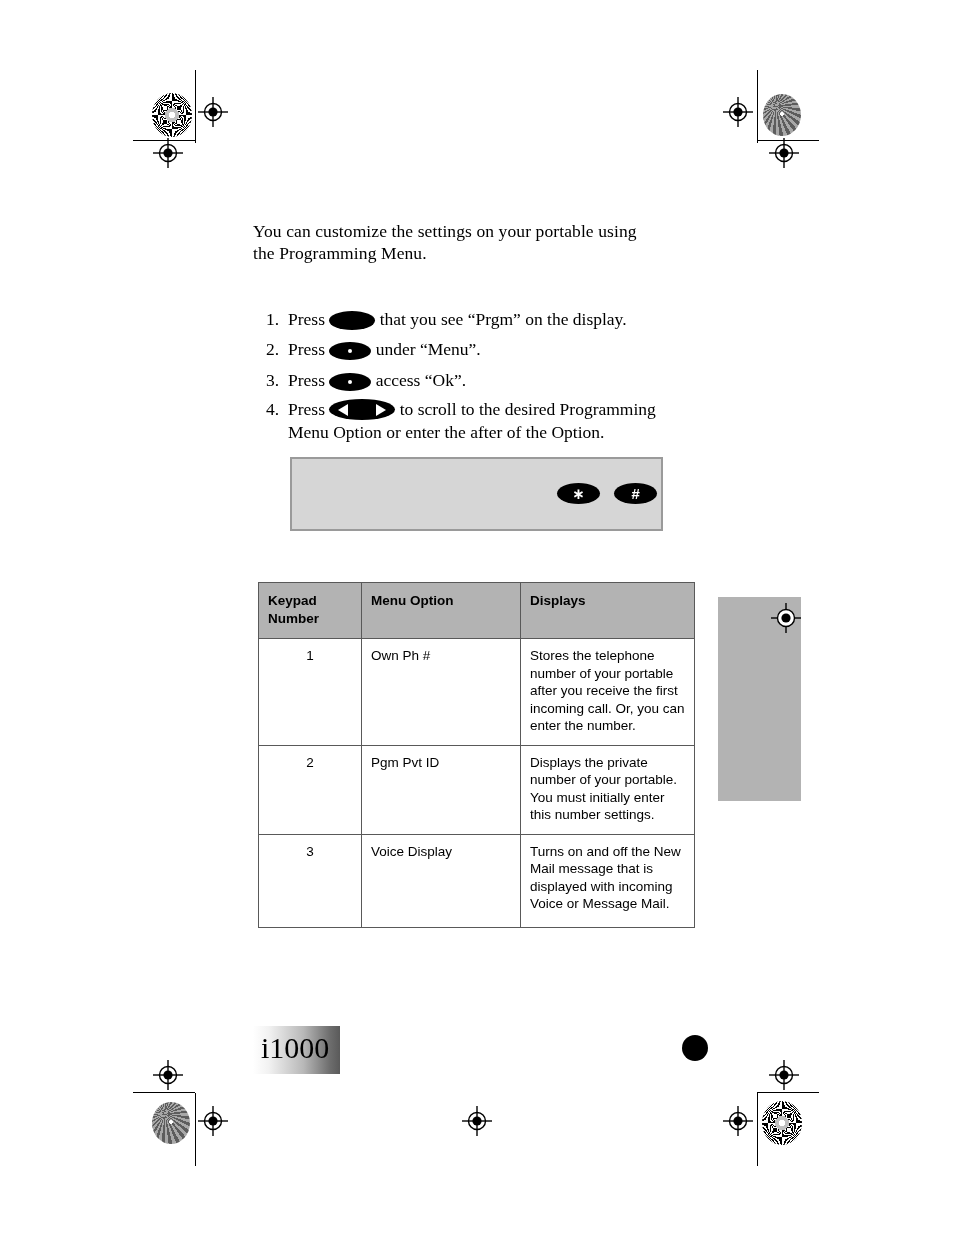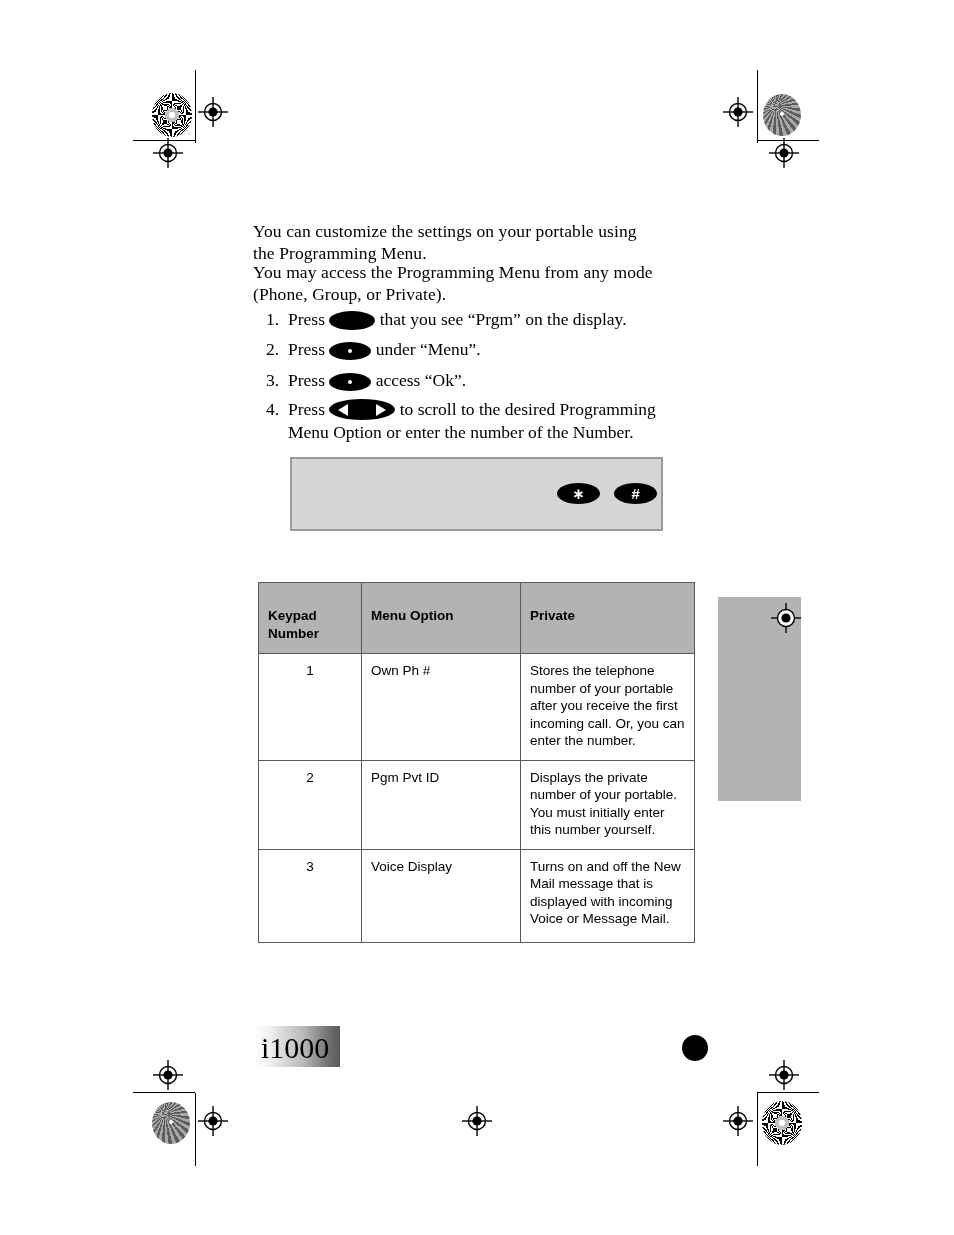--- a/index.html
+++ b/index.html
@@ -161,21 +161,21 @@
   #menu-table td {
     border: 1px solid #595959;
     vertical-align: top;
     padding: 8px 9px 10px 9px;
     line-height: 17.5px;
   }
   #menu-table th {
     background: #b3b3b3;
     font-weight: bold;
     text-align: left;
-    padding-top: 24px;
+    padding-top: 9px;
     padding-bottom: 11px;
   }
   #menu-table .col-num { width: 84px; }
   #menu-table .col-opt { width: 140px; }
   #menu-table td.cell-num {
     text-align: center;
     padding-left: 0;
     padding-right: 0;
   }
   #menu-table tbody tr.r1 td { height: 74px; }
@@ -191,21 +191,21 @@
     height: 204px;
     background: #b3b3b3;
   }
 
   
   #model-badge {
     position: absolute;
     left: 253px;
     top: 1026px;
     width: 87px;
-    height: 41px;
+    height: 48px;
     background: linear-gradient(to right, #ffffff 0%, #f2f2f2 18%, #b8b8b8 58%, #6e6e6e 88%, #5a5a5a 100%);
   }
   #model-badge span {
     position: absolute;
     left: 8px;
     top: 4px;
     font-family: "Liberation Serif", "DejaVu Serif", serif;
     font-size: 30px;
     line-height: 36px;
     color: #000000;
@@ -311,21 +311,20 @@
     <svg width="30" height="30" viewBox="0 0 30 30">
       <line x1="15" y1="0" x2="15" y2="30" stroke="#000" stroke-width="1.4"></line>
       <line x1="0" y1="15" x2="30" y2="15" stroke="#000" stroke-width="1.4"></line>
       <circle cx="15" cy="15" r="8.5" fill="none" stroke="#000" stroke-width="1.4"></circle>
       <circle cx="15" cy="15" r="4.6" fill="#000"></circle>
     </svg>
   </div>
 
   <p class="para" style="left:253px; top:220px; width:390px; margin:0;">You can customize the settings on your portable using the Programming Menu.</p>
 
-  <p class="para" style="left:253px; top:261px; width:425px; margin:0;">You may access the Programming Menu from any mode (Phone, Group, or Private).</p>
 
   <div class="step" style="left:253px; top:308px; width:420px;">
     <span class="step-num">1.</span>
     <span class="step-body">
       <span>Press</span>
       <span class="key key-menu"></span>
       <span>that you see “Prgm” on the display.</span>
     </span>
   </div>
 
@@ -348,21 +347,21 @@
   </div>
 
   <div class="step" style="left:253px; top:398px; width:425px;">
     <span class="step-num">4.</span>
     <span class="step-body">
       <span>Press</span>
       <span class="key key-scroll">
         <span class="tri tri-l"></span>
         <span class="tri tri-r"></span>
       </span>
-      <span>to scroll to the desired Programming Menu Option or enter the number of the Number.</span>
+      <span>to scroll to the desired Programming Menu Option or enter the after of the Option.</span>
     </span>
   </div>
 
   <div id="callout">
     <span class="key-sym" style="left:265px; top:24px;">∗</span>
     <span class="key-sym" style="left:322px; top:24px;">#</span>
   </div>
 
   <div id="thumb-tab"></div>
   <div class="reg-target" style="left:771px; top:603px;">
@@ -372,33 +371,33 @@
       <circle cx="15" cy="15" r="8.5" fill="#fff" stroke="#000" stroke-width="1.4"></circle>
       <circle cx="15" cy="15" r="4.6" fill="#000"></circle>
     </svg>
   </div>
 
   <table id="menu-table">
     <thead>
       <tr>
         <th class="col-num">Keypad Number</th>
         <th class="col-opt">Menu Option</th>
-        <th>Private</th>
+        <th>Displays</th>
       </tr>
     </thead>
     <tbody>
       <tr class="r1">
         <td class="cell-num">1</td>
         <td>Own Ph #</td>
         <td>Stores the telephone number of your portable after you receive the first incoming call. Or, you can enter the number.</td>
       </tr>
       <tr class="r2">
         <td class="cell-num">2</td>
         <td>Pgm Pvt ID</td>
-        <td>Displays the private number of your portable. You must initially enter this number yourself.</td>
+        <td>Displays the private number of your portable. You must initially enter this number settings.</td>
       </tr>
       <tr class="r3">
         <td class="cell-num">3</td>
         <td>Voice Display</td>
         <td>Turns on and off the New Mail message that is displayed with incoming Voice or Message Mail.</td>
       </tr>
     </tbody>
   </table>
 
   <div id="model-badge">

